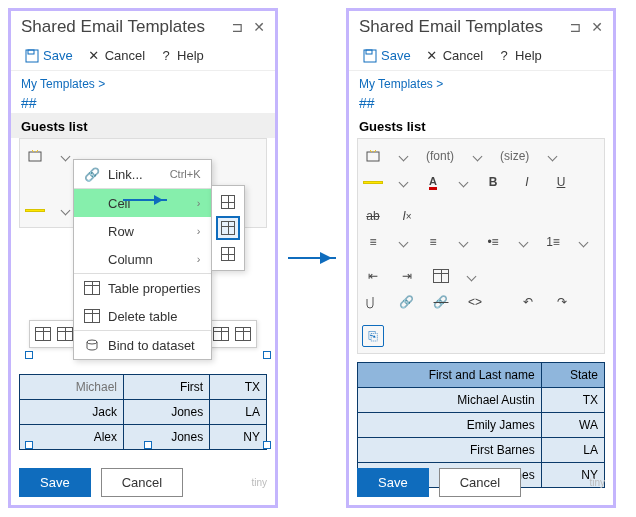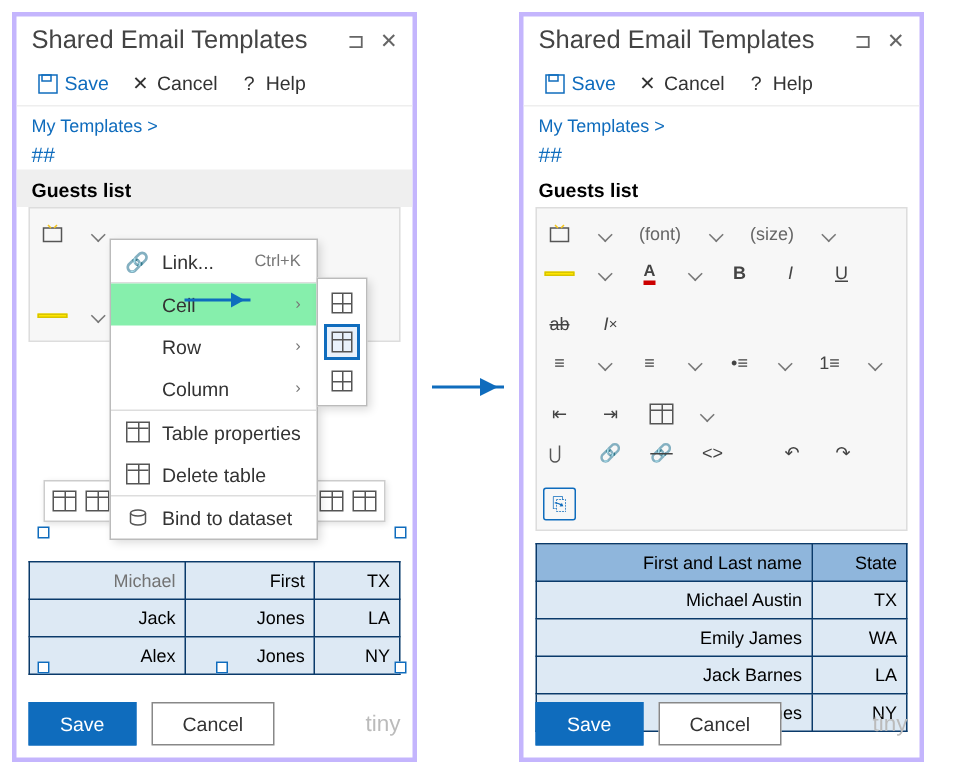--- a/index.html
+++ b/index.html
@@ -27,21 +27,21 @@
 .datatable{width:100%;border-collapse:collapse;font-size:12px}
 .datatable th,.datatable td{border:1px solid #0a3a6a;padding:5px 6px;text-align:right}
 .datatable th{background:#8fb6dc;color:#000000;font-weight:400;text-align:right}
 .datatable td{background:#dde9f4}
 .datatable .firstcol{color:#737373}
 .selector{position:absolute;width:8px;height:8px;background:#fff;border:1px solid #0f6cbd}
 .footer{position:absolute;bottom:8px;left:8px;right:8px;display:flex;gap:10px;align-items:center}
 .btn{font-size:13px;padding:6px 20px;border:1px solid #888}
 .btn.primary{background:#0f6cbd;color:#fff;border-color:#0f6cbd}
 .btn.secondary{background:#fff;color:#333}
-.tiny{margin-left:auto;font-size:15px;color:#bbb}
+.tiny{margin-left:auto;font-size:10px;color:#bbb}
 
 .ctxmenu{position:absolute;background:#fff;border:1px solid #bbb;box-shadow:2px 2px 6px rgba(0,0,0,.15);font-size:13px;min-width:120px;z-index:100}
 .ctxitem{display:flex;align-items:center;padding:6px 10px;gap:8px;color:#333;position:relative}
 .ctxitem.hover{background:#86efac}
 .ctxitem .right{margin-left:auto;font-size:11px;color:#777}
 .ctxitem .ciico{width:16px;height:16px;display:inline-flex;align-items:center;justify-content:center;color:#666}
 .flyout{position:absolute;left:100%;top:0;background:#fff;border:1px solid #bbb;display:flex;flex-direction:column;gap:2px;padding:4px;box-shadow:2px 2px 6px rgba(0,0,0,.15)}
 .flybtn{width:24px;height:24px;border:1px solid transparent;display:flex;align-items:center;justify-content:center}
 .flybtn.sel{border:2px solid #0f6cbd;background:#e8f1fb}
 .miniTable{width:14px;height:14px;border:1px solid #555;position:relative}
@@ -347,21 +347,21 @@
       <tbody id="rt-body">
           <tr>
             <td>Michael Austin</td>
             <td>TX</td>
           </tr>
           <tr>
             <td>Emily James</td>
             <td>WA</td>
           </tr>
           <tr>
-            <td>Jack Barnes</td>
+            <td>First Barnes</td>
             <td>LA</td>
           </tr>
           <tr>
             <td>Alex Jones</td>
             <td>NY</td>
           </tr>
         </tbody>
     </table>
   </div>
 

